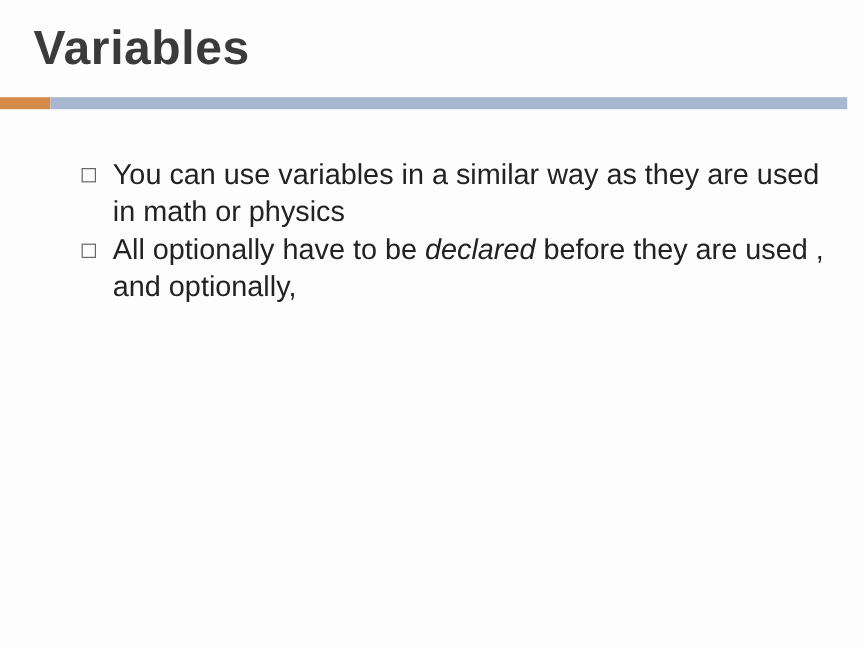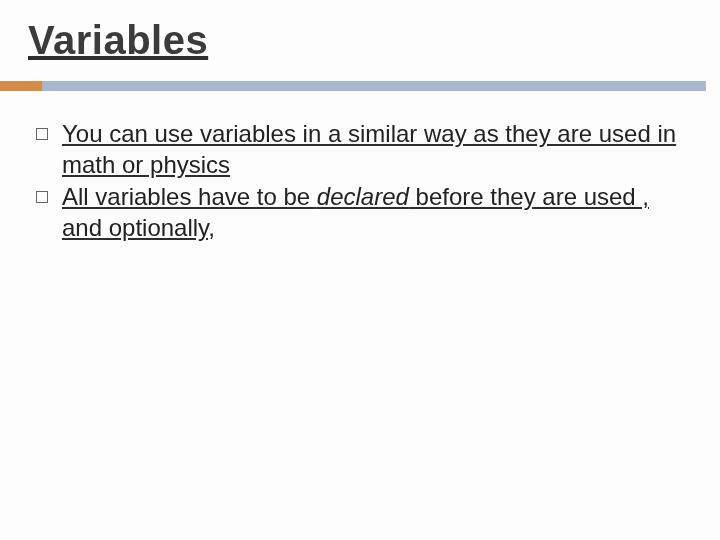--- a/index.html
+++ b/index.html
@@ -8,21 +8,20 @@
     background: #fdfdfd;
     font-family: Arial, Helvetica, sans-serif;
     color: #2e2e2e;
     position: relative;
   }
   .slide {
     width: 720px;
     height: 492px;
     position: relative;
     padding: 18px 0 0 0;
-    text-decoration: underline;
   }
   .title {
     font-size: 40px;
     color: #3b3b3b;
     padding-left: 28px;
     letter-spacing: 0.5px;
   }
   .rule {
     position: relative;
     margin-top: 18px;
@@ -35,21 +34,22 @@
     width: 42px; height: 10px;
     background: #d48a4a;
   }
   .rule .bar {
     position: absolute;
     left: 42px; right: 14px; top: 0;
     height: 10px;
     background: #a7b7cf;
   }
   .content {
-    padding: 28px 30px 0 62px;
+    padding: 28px 30px 0 94px;
+    margin-top: 12px;
   }
   ul.bullets {
     list-style: none;
   }
   ul.bullets > li {
     position: relative;
     font-size: 24px;
     line-height: 1.28;
     color: #222;
     margin-bottom: 2px;
@@ -76,17 +76,17 @@
     <div class="accent"></div>
     <div class="bar"></div>
   </div>
 
   <div class="content">
     <ul class="bullets">
       <li>
         <span>You can use variables in a similar way as they are used in math or physics</span><span class="ital"></span><span></span>
       </li>
       <li>
-        <span>All variables have to be </span><span class="ital">declared</span><span> before they are used , and optionally,</span>
+        <span>All optionally have to be </span><span class="ital">declared</span><span> before they are used , and optionally,</span>
       </li>
     </ul>
   </div>
 </div>
 
 </body></html>

